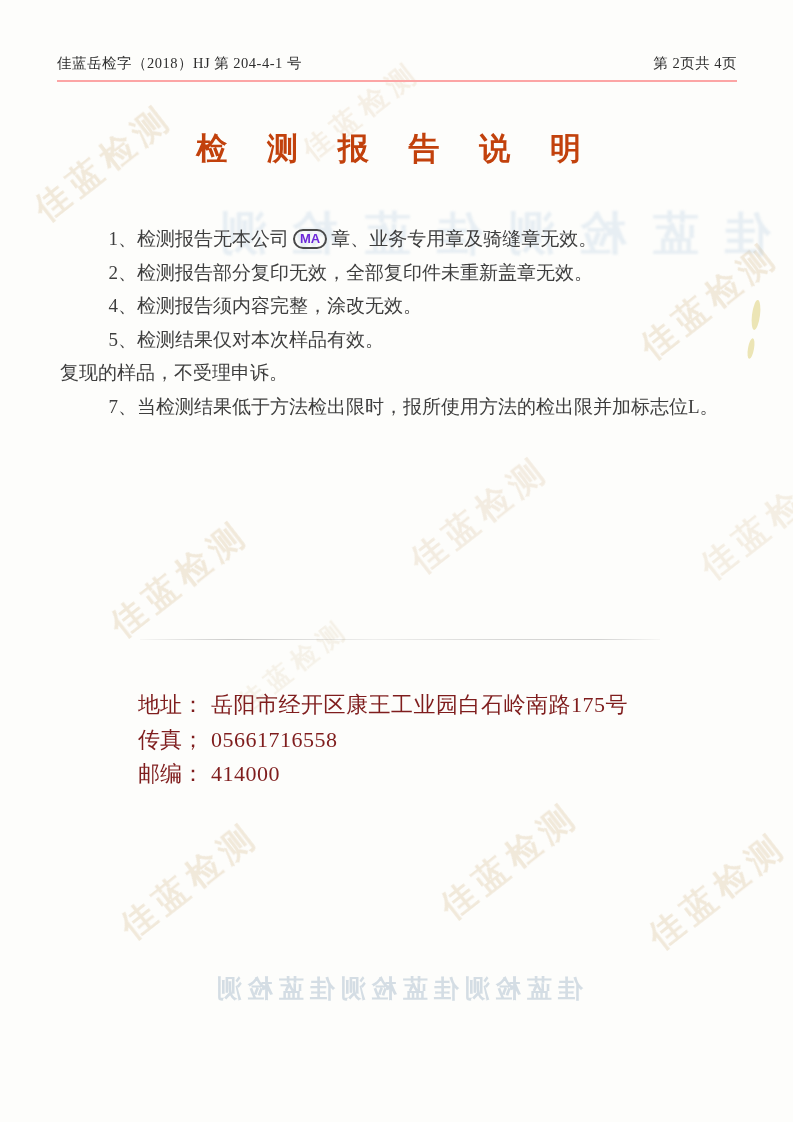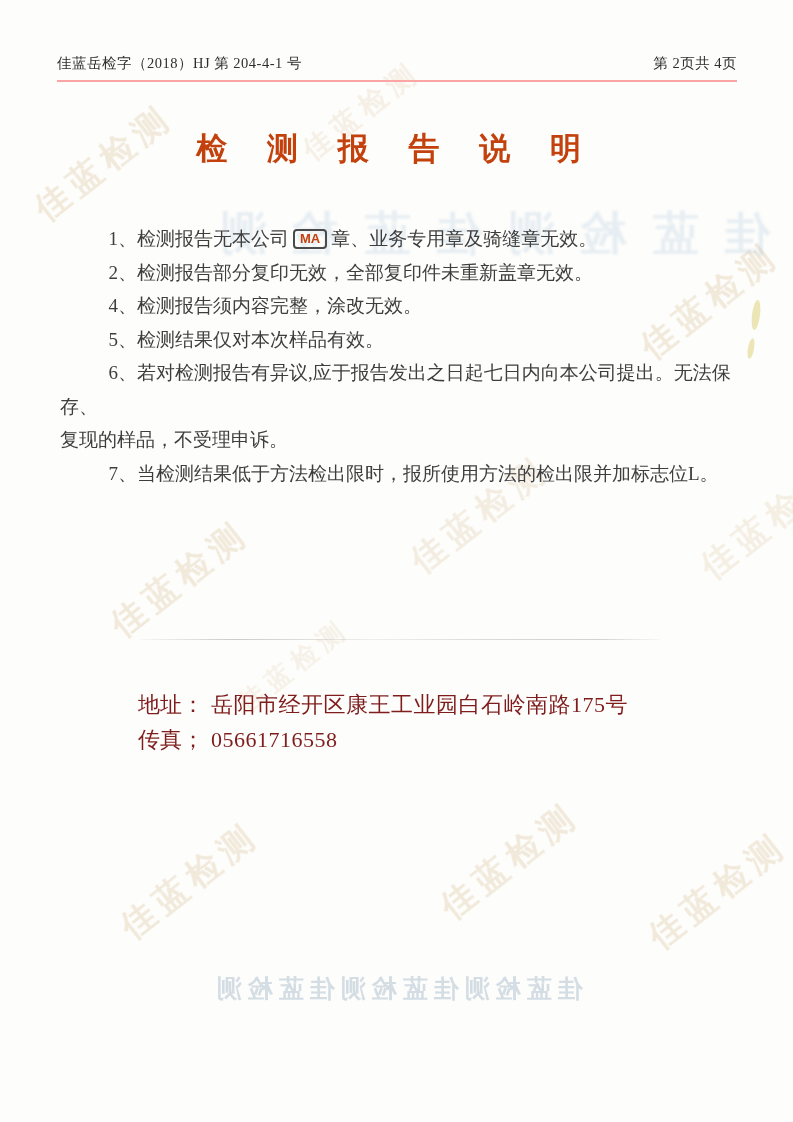--- a/index.html
+++ b/index.html
@@ -32,28 +32,28 @@
   
   .notes{
     position:absolute;left:60px;right:55px;top:222px;
     font-size:19px;line-height:33.5px;color:#3e3e3e;
   }
   .notes p{margin:0;}
   .indent{text-indent:2.55em;}
   .cma{
     display:inline-block;
     border:2px solid #4a4a4a;
-    border-radius:4px;
+    border-radius:10px;
     font-family:"Liberation Sans","DejaVu Sans",sans-serif;
     font-size:13px;font-weight:bold;
     line-height:15px;
     padding:0 5px 1px 5px;
     margin:0 4px;
     vertical-align:2px;
-    color:#c2410c;
+    color:#6d28d9;
     letter-spacing:0;
     text-indent:0;
   }
   
   .faint-line{
     position:absolute;left:140px;top:639px;width:520px;height:1px;
     background:linear-gradient(90deg,
       rgba(130,130,130,0.05), rgba(130,130,130,0.40) 18%,
       rgba(130,130,130,0.12) 45%, rgba(130,130,130,0.30) 70%,
       rgba(130,130,130,0.35) 88%, rgba(130,130,130,0.05));
@@ -147,29 +147,31 @@
     <span>第 2页共 4页</span>
   </div>
 
   <div class="title">检 测 报 告 说 明</div>
 
   <div class="notes">
     <p class="indent"><span>1、检测报告无本公司</span><span class="cma">MA</span><span>章、业务专用章及骑缝章无效。</span></p>
     <p class="indent">2、检测报告部分复印无效，全部复印件未重新盖章无效。</p>
     <p class="indent">4、检测报告须内容完整，涂改无效。</p>
     <p class="indent">5、检测结果仅对本次样品有效。</p>
-    <p class="indent">6、若对检测报告有异议,应于报告发出之日起七日内向本公司提出。无法保存、</p>
     <p>复现的样品，不受理申诉。</p>
     <p class="indent">7、当检测结果低于方法检出限时，报所使用方法的检出限并加标志位L。</p>
   </div>
 
   <div class="faint-line"></div>
 
   <div class="contact">
     <div class="row">
       <span class="lbl">地址：</span><span class="val">岳阳市经开区康王工业园白石岭南路175号</span>
     </div>
     <div class="row">
       <span class="lbl">传真；</span><span class="val">05661716558</span>
     </div>
+    <div class="row">
+      <span class="lbl">邮编：</span><span class="val">414000</span>
+    </div>
   </div>
 
 </div>
 
 </body></html>

